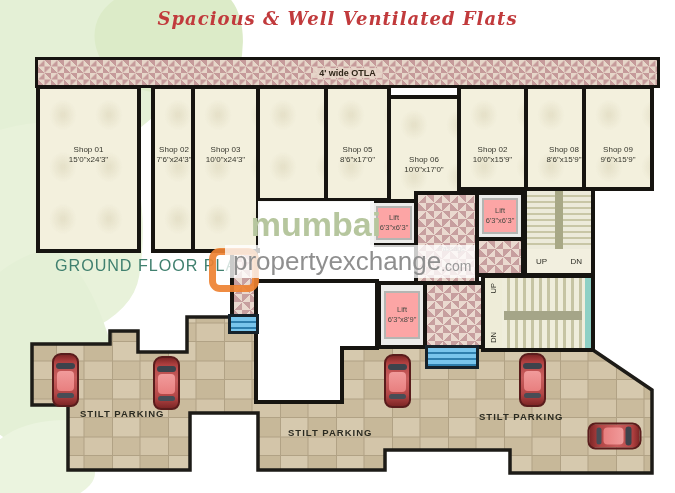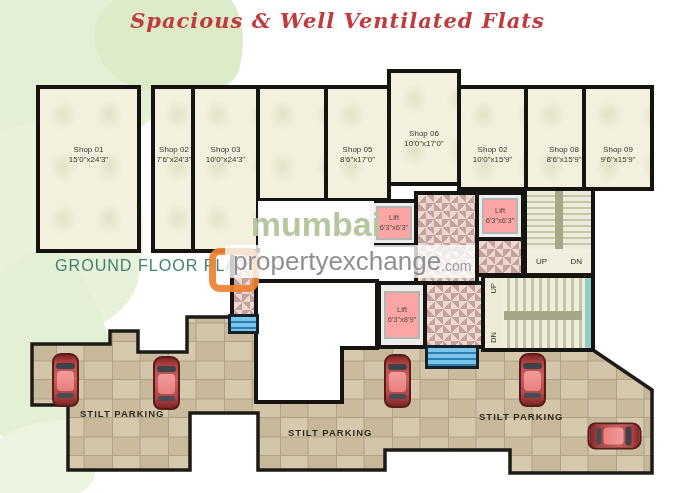--- a/index.html
+++ b/index.html
@@ -3,21 +3,21 @@
 <meta charset="utf-8">
 <style>
   html,body{margin:0;padding:0;background:#fff;}
   #stage{position:relative;width:675px;height:493px;overflow:hidden;background:#fff;
          font-family:"Liberation Sans",sans-serif;}
   .abs{position:absolute;}
   
   .leaf{position:absolute;background:#e4f0d6;border-radius:72% 28% 60% 40%/55% 62% 38% 45%;}
   
   #title{left:0;top:8px;width:675px;text-align:center;font-family:"DejaVu Serif",serif;
-         font-style:italic;font-weight:bold;font-size:21px;color:#c13a3c;letter-spacing:1px;}
+         font-style:italic;font-weight:bold;font-size:18px;color:#c13a3c;letter-spacing:1px;}
   
   #otla{left:35px;top:57px;width:625px;height:31px;box-sizing:border-box;border:3px solid #161410;
         background-color:#e6d6c9;
         background-image:
           linear-gradient(45deg,#c59a9a 25%,transparent 25%,transparent 75%,#c59a9a 75%),
           linear-gradient(-45deg,#c59a9a 25%,transparent 25%,transparent 75%,#c59a9a 75%);
         background-size:13px 13px;background-position:0 0,6.5px 6.5px;
         display:flex;align-items:center;justify-content:center;}
   #otla span{background:rgba(230,214,201,.85);padding:0 6px;font-size:9px;font-weight:bold;color:#2e2518;}
   
@@ -109,20 +109,23 @@
         <rect y="19" width="28" height="19" fill="#cabb9d"></rect>
         <path d="M0,19 H56 M0,37.5 H56 M28,0 V38 M0.5,0 V38" stroke="#b1a285" stroke-width="1" fill="none"></path>
       </pattern>
     </defs>
     <path d="M32,344 H110 V331 H138 V352 H187 V317 H258 V283 H593 V350 L652,390 V473 H510 V450 H385 V470 H258 V413 H190 V470 H68 V405 H32 Z" fill="url(#tiles)" stroke="#1d1b17" stroke-width="3.5"></path>
   </svg>
 
   <div class="abs" id="title">Spacious &amp; Well Ventilated Flats</div>
   <div class="abs" id="planlabel">GROUND FLOOR PLAN</div>
 
+  <div class="abs" id="otla">
+    <span>4' wide OTLA</span>
+  </div>
 
   <div id="shops">
       <div class="shop" style="left: 36px; top: 85px; width: 105px; height: 168px;">
     <div class="lbl">
       <span class="nm">Shop 01</span><br><span class="dm">15'0"x24'3"</span>
     </div>
     <div class="door" style="top: 0px; left: 73px; width: 14px; height: 4px;"></div>
   </div>
       <div class="shop" style="left: 151px; top: 85px; width: 46px; height: 168px;">
     <div class="lbl">
@@ -138,21 +141,21 @@
   </div>
       <div class="shop" style="left: 256px; top: 85px; width: 72px; height: 117px;">
     <div class="door" style="top: 0px; left: 40px; width: 14px; height: 4px;"></div>
   </div>
       <div class="shop" style="left: 324px; top: 85px; width: 67px; height: 117px;">
     <div class="lbl">
       <span class="nm">Shop 05</span><br><span class="dm">8'6"x17'0"</span>
     </div>
     <div class="door" style="top: 0px; left: 35px; width: 14px; height: 4px;"></div>
   </div>
-      <div class="shop" style="left: 387px; top: 69px; width: 74px; height: 117px;">
+      <div class="shop" style="left: 387px; top: 95px; width: 74px; height: 117px;">
     <div class="lbl">
       <span class="nm">Shop 06</span><br><span class="dm">10'0"x17'0"</span>
     </div>
     <div class="door" style="top: 0px; left: 42px; width: 14px; height: 4px;"></div>
   </div>
       <div class="shop" style="left: 457px; top: 85px; width: 71px; height: 106px;">
     <div class="lbl">
       <span class="nm">Shop 02</span><br><span class="dm">10'0"x15'9"</span>
     </div>
     <div class="door" style="top: 0px; left: 39px; width: 14px; height: 4px;"></div>

